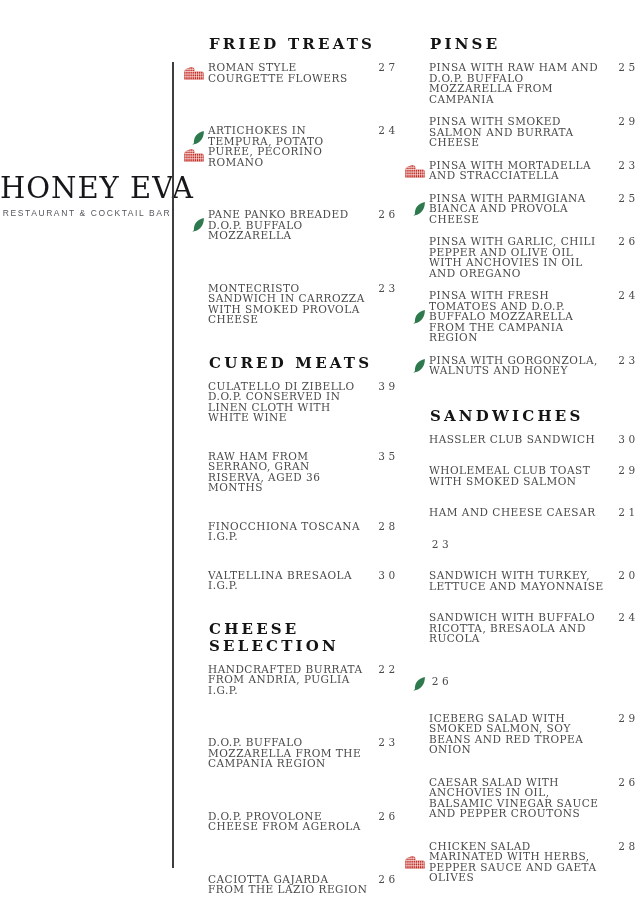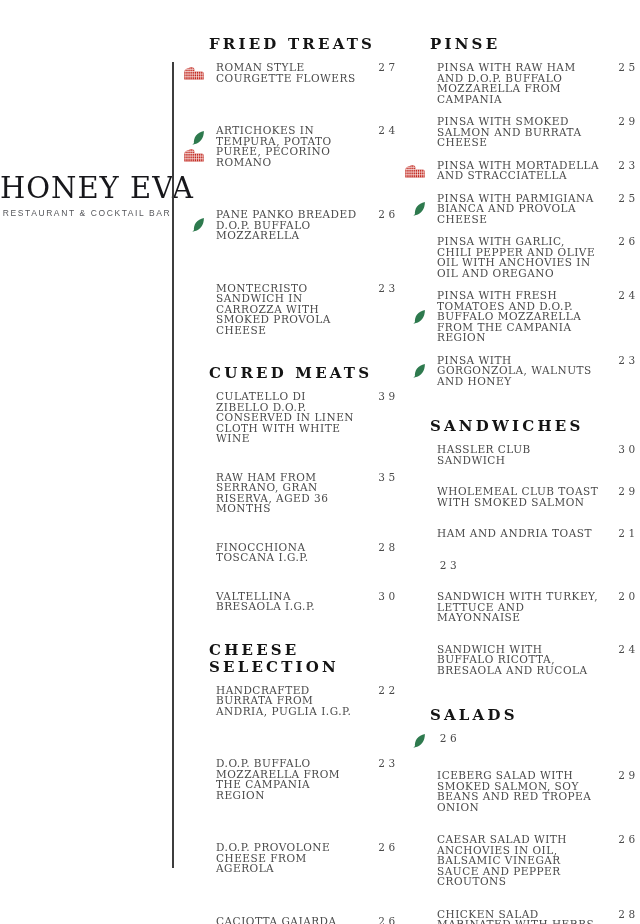--- a/index.html
+++ b/index.html
@@ -29,21 +29,21 @@
   .col{position:absolute;top:36px;}
   .col-0{left:183px;width:215px;}
   .col-1{left:404px;width:234px;}
   .section{margin-top:30px;}
   .col-1 .section{margin-top:32px;}
   .section:first-child{margin-top:0 !important;}
   .section-title{
     margin-left:26px;font-size:15px;font-weight:700;letter-spacing:3.2px;
     color:var(--heading);line-height:17px;margin-bottom:9px;
   }
-  .item{display:flex;align-items:stretch;gap:8px;}
+  .item{display:flex;align-items:stretch;}
   .gutter{
     width:25px;box-sizing:border-box;padding-right:3px;flex:none;
     display:flex;flex-direction:column;justify-content:center;align-items:flex-end;gap:2px;
   }
   .name{
     flex:1;font-size:10.5px;line-height:10.5px;letter-spacing:0.5px;color:var(--body);
     padding-right:8px;
   }
   .price{
     flex:none;width:26px;text-align:center;font-size:10.5px;line-height:10.5px;
@@ -330,21 +330,21 @@
   </div>
 
   <div class="item">
     <div class="gutter"></div>
     <div class="name">WHOLEMEAL CLUB TOAST WITH SMOKED SALMON</div>
     <div class="price">29</div>
   </div>
 
   <div class="item">
     <div class="gutter"></div>
-    <div class="name">HAM AND ANDRIA TOAST</div>
+    <div class="name">HAM AND CHEESE CAESAR</div>
     <div class="price">21</div>
   </div>
 
   <div class="item">
     <div class="gutter"></div>
     <div class="price">23</div>
   </div>
 
   <div class="item">
     <div class="gutter"></div>
@@ -354,21 +354,20 @@
 
   <div class="item">
     <div class="gutter"></div>
     <div class="name">SANDWICH WITH BUFFALO RICOTTA, BRESAOLA AND RUCOLA</div>
     <div class="price">24</div>
   </div>
 </div>
   </div>
 
   <div class="section sec-2">
-    <div class="section-title">SALADS</div>
     <div class="items">
   <div class="item">
     <div class="gutter">
   <span class="icon icon-leaf">
     <svg viewBox="0 0 14 16" xmlns="http://www.w3.org/2000/svg">
       <path d="M2.2,15.2 C1.2,7.5 5.5,2.5 12.8,0.9 C12.9,8.8 8.6,13.8 3.4,14.9 Z" fill="var(--green)"></path>
       <path d="M1.1,15.9 C3.4,12.1 6,8.5 8.6,5.4" stroke="var(--green)" stroke-width="0.8" fill="none"></path>
     </svg>
   </span>
 </div>

